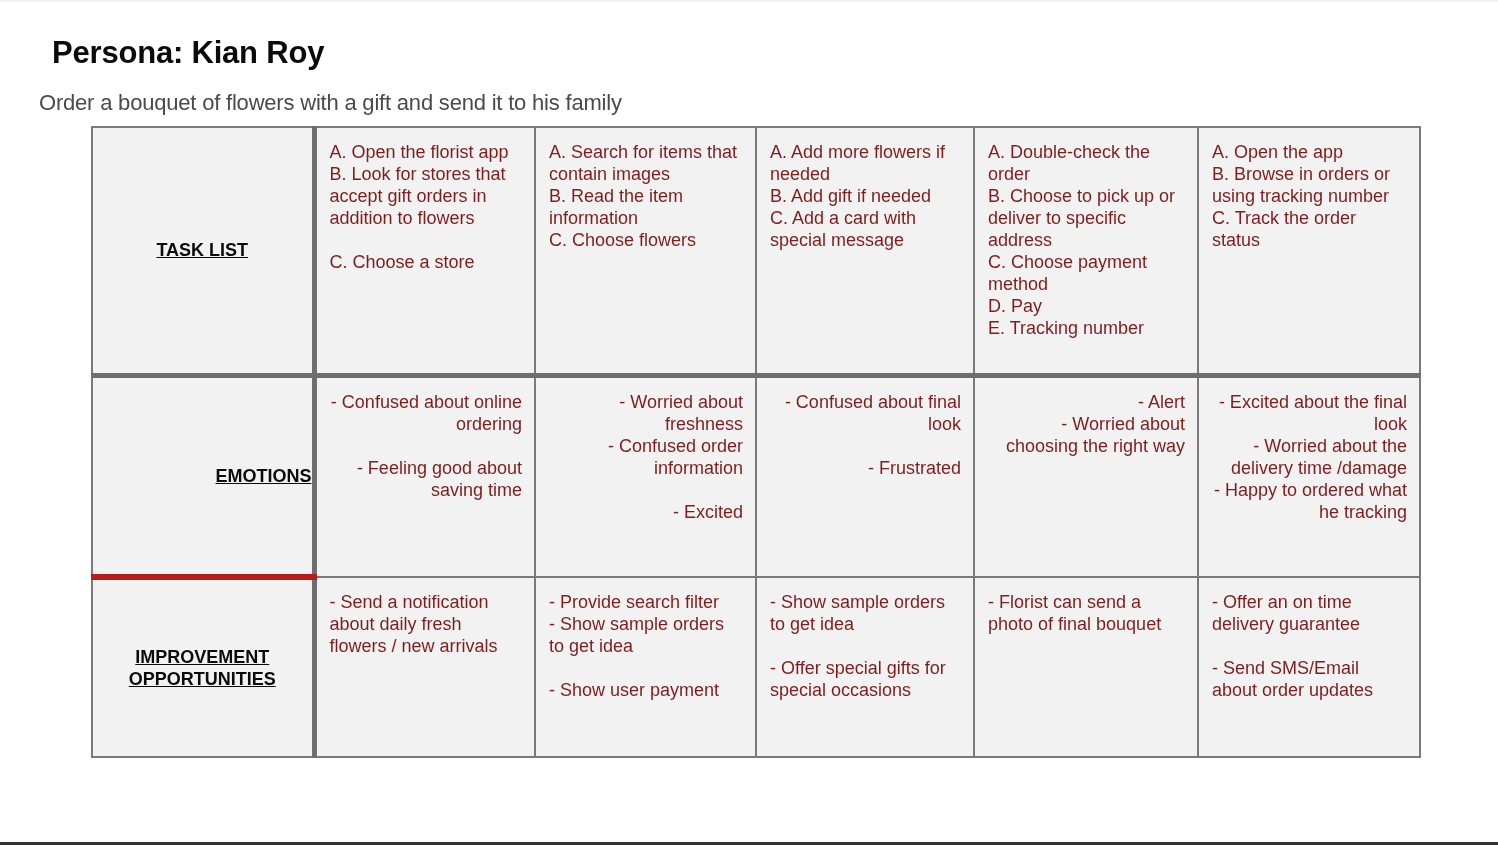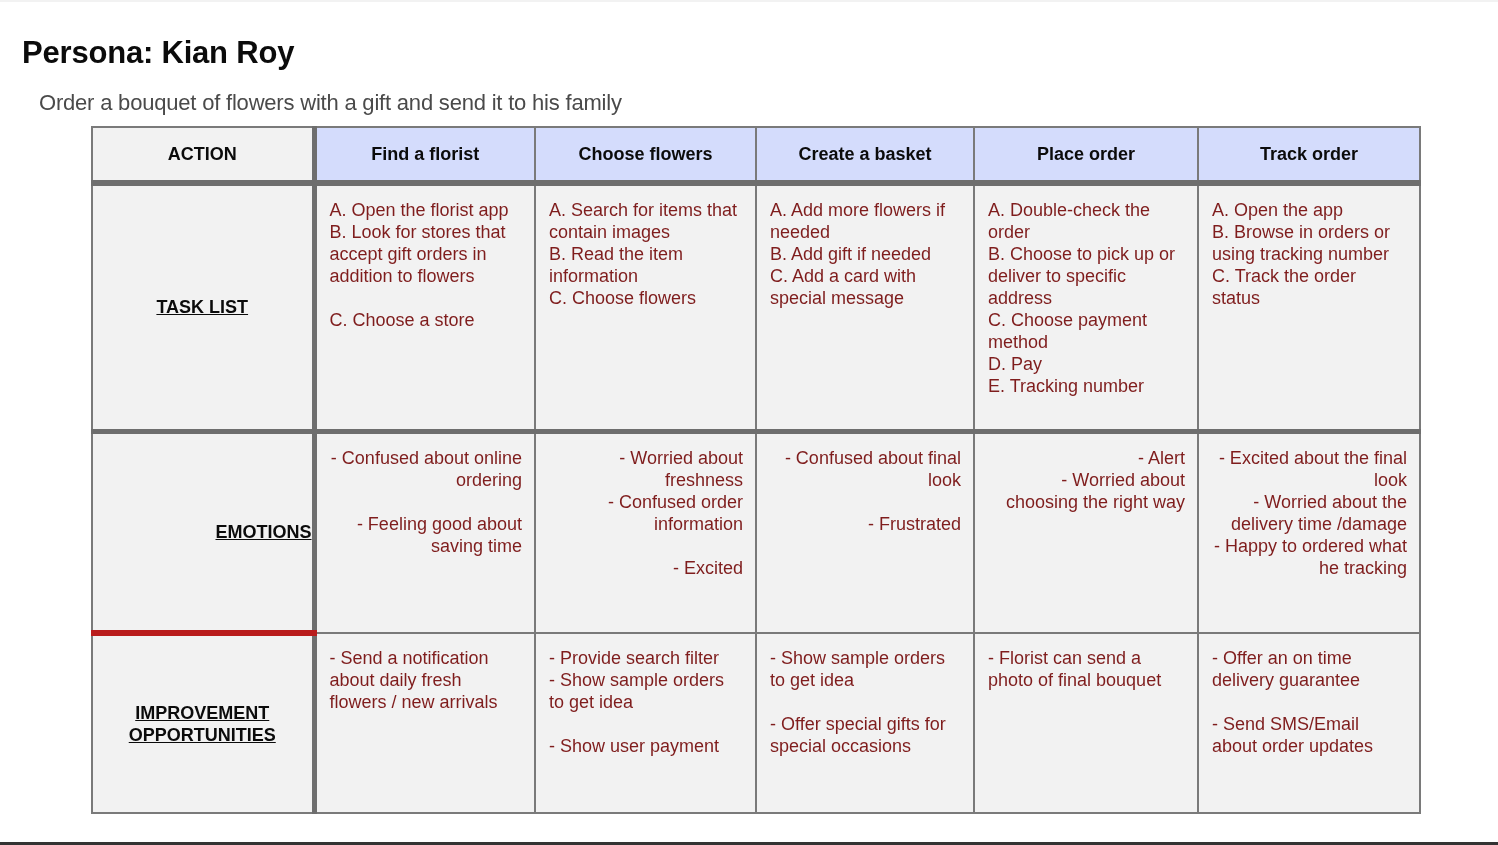--- a/index.html
+++ b/index.html
@@ -16,21 +16,21 @@
       color: #111111;
     }
     .top-edge {
       position: absolute;
       left: 0; top: 0;
       width: 1498px; height: 2px;
       background: #f2f2f2;
     }
     .title {
       position: absolute;
-      left: 22px;
+      left: 52px;
       top: 33px;
       font-size: 31px;
       font-weight: bold;
       color: #0b0b0b;
       letter-spacing: -0.2px;
       margin: 0;
       line-height: 40px;
     }
     .subtitle {
       position: absolute;
@@ -118,28 +118,20 @@
 <table class="journey-table">
   <colgroup>
     <col style="width:222px">
     <col style="width:221px">
     <col style="width:221px">
     <col style="width:218px">
     <col style="width:224px">
     <col style="width:222px">
   </colgroup>
   <tbody>
-      <tr class="head">
-    <th class="corner">ACTION</th>
-    <th class="stage">Find a florist</th>
-    <th class="stage">Choose flowers</th>
-    <th class="stage">Create a basket</th>
-    <th class="stage">Place order</th>
-    <th class="stage">Track order</th>
-  </tr>
   <tr class="task-row" style="height:248px">
     <td class="row-label">
       <span class="row-label-text">TASK LIST</span>
     </td>
     <td>
           <div class="cell-text">A. Open the florist app
 B.  Look for stores that accept gift orders in addition to flowers
 
 C. Choose a store</div>
         </td>

